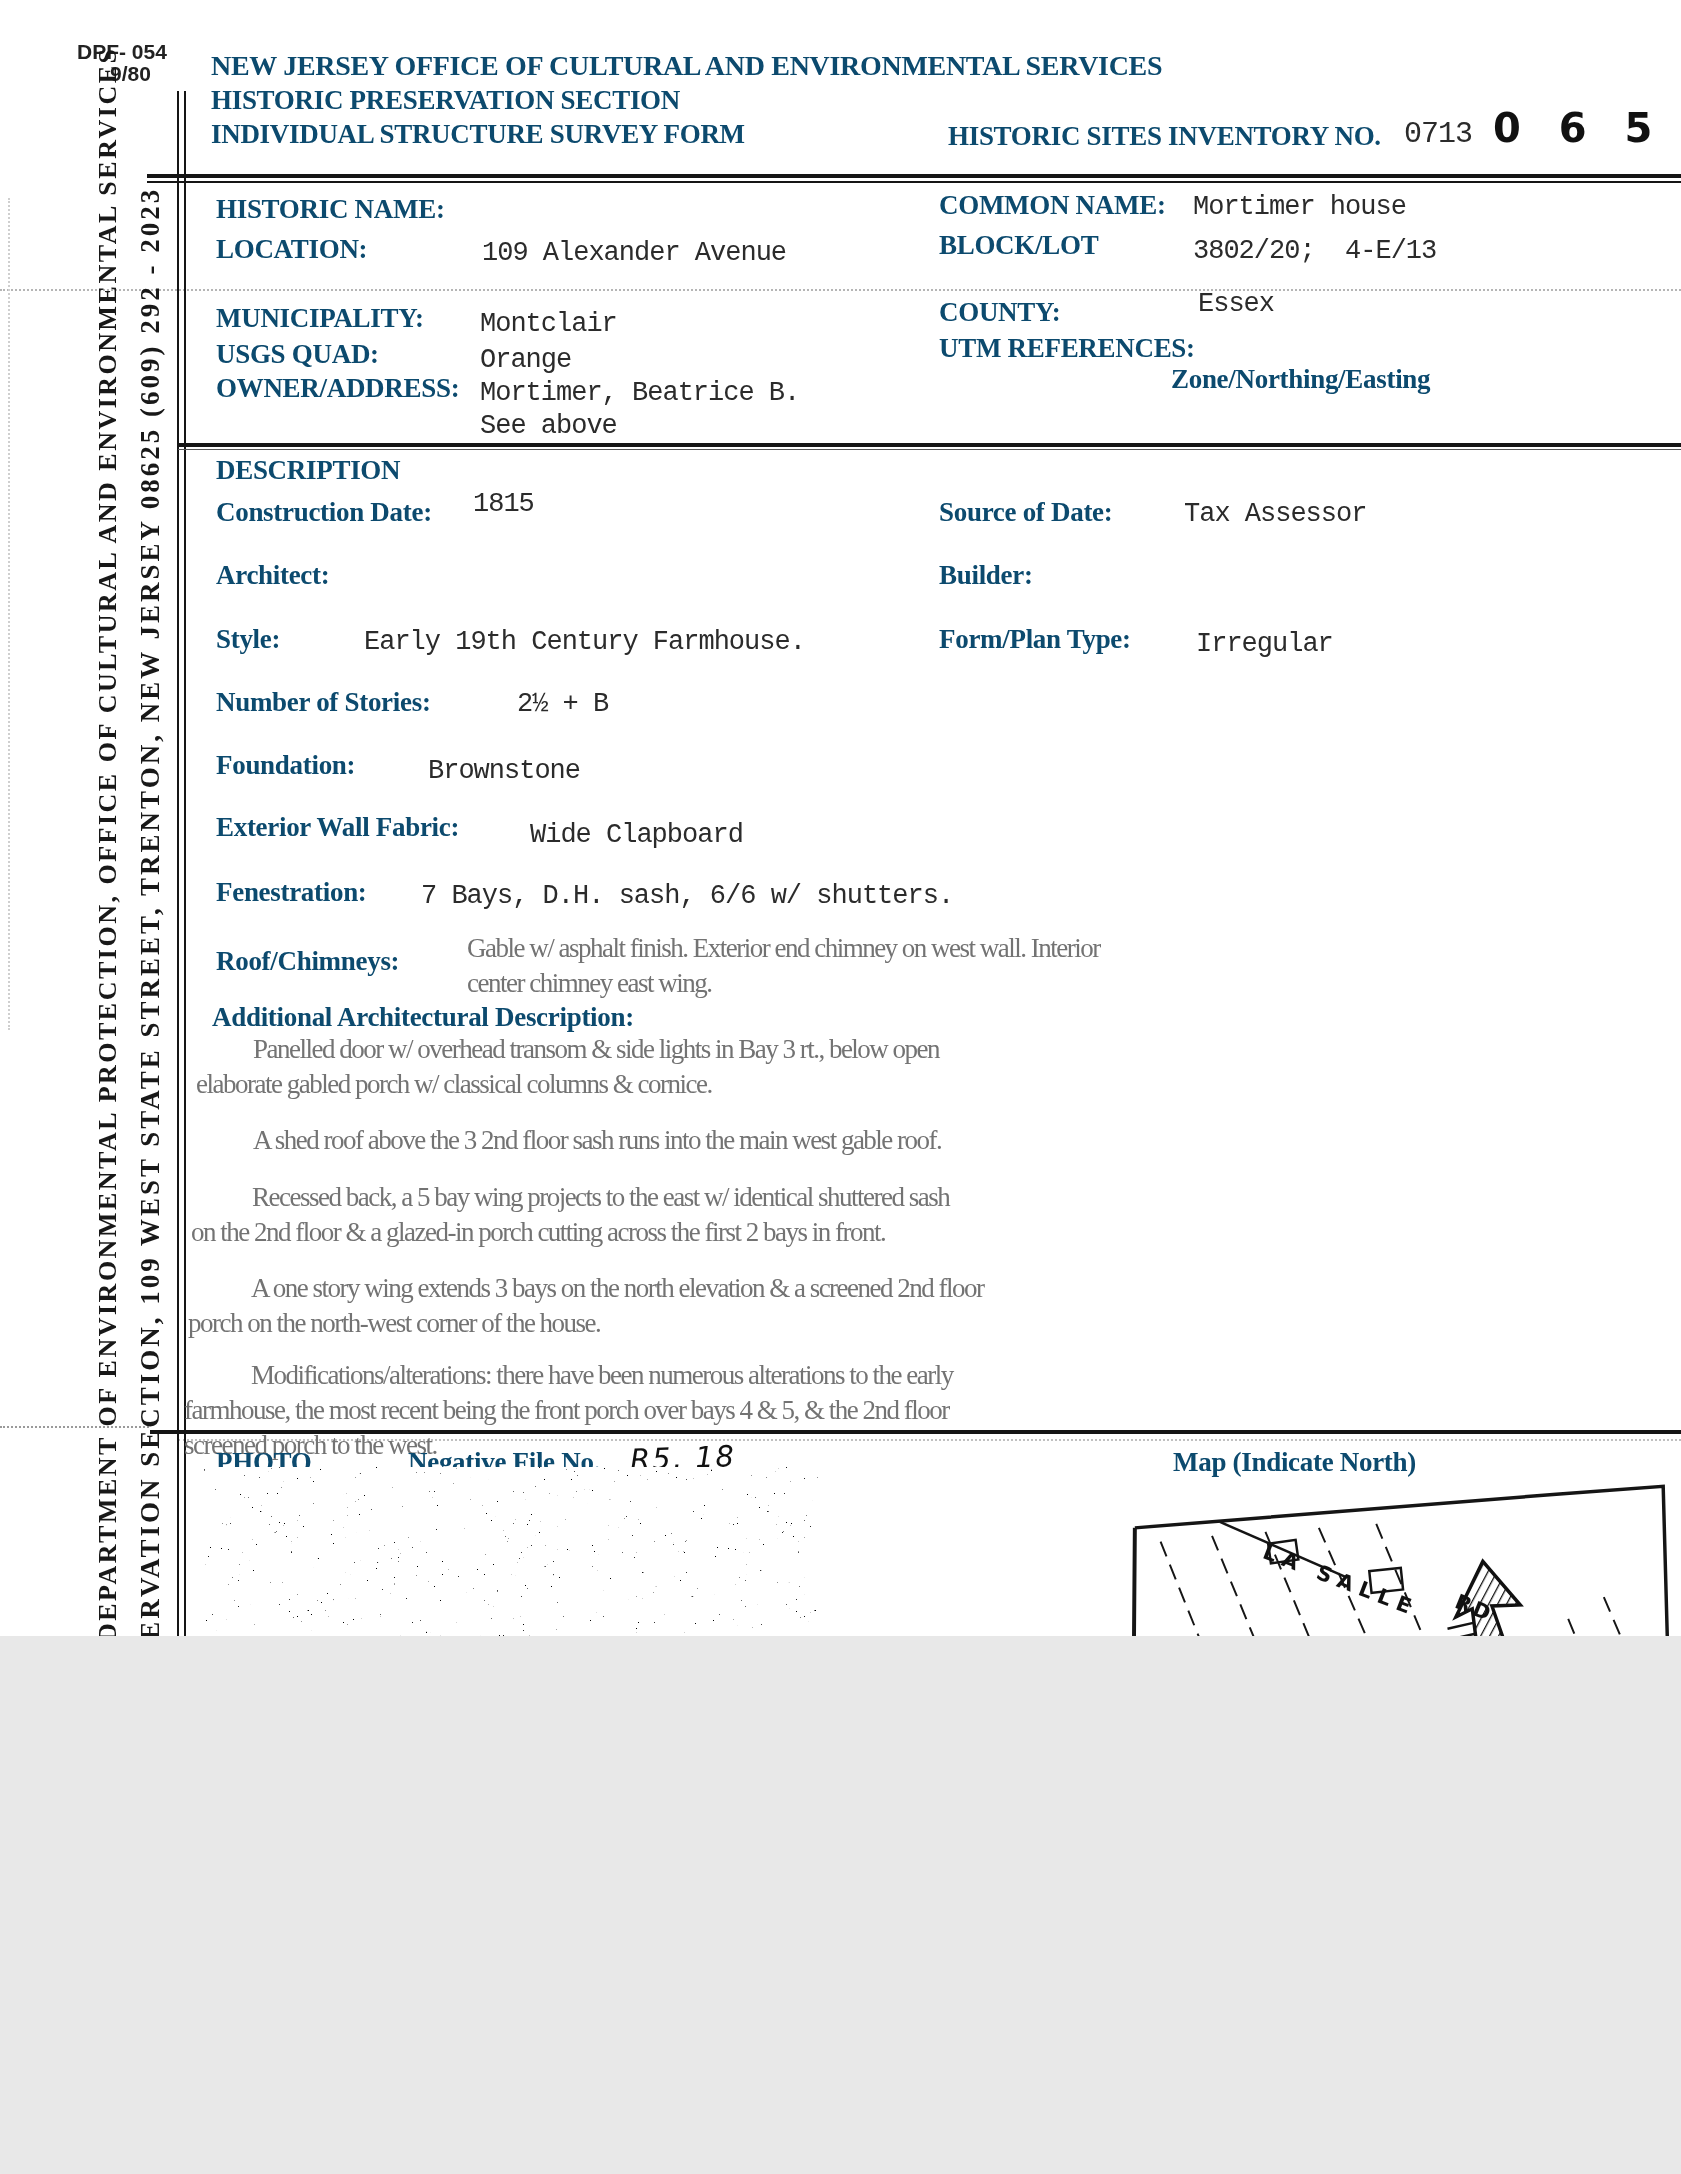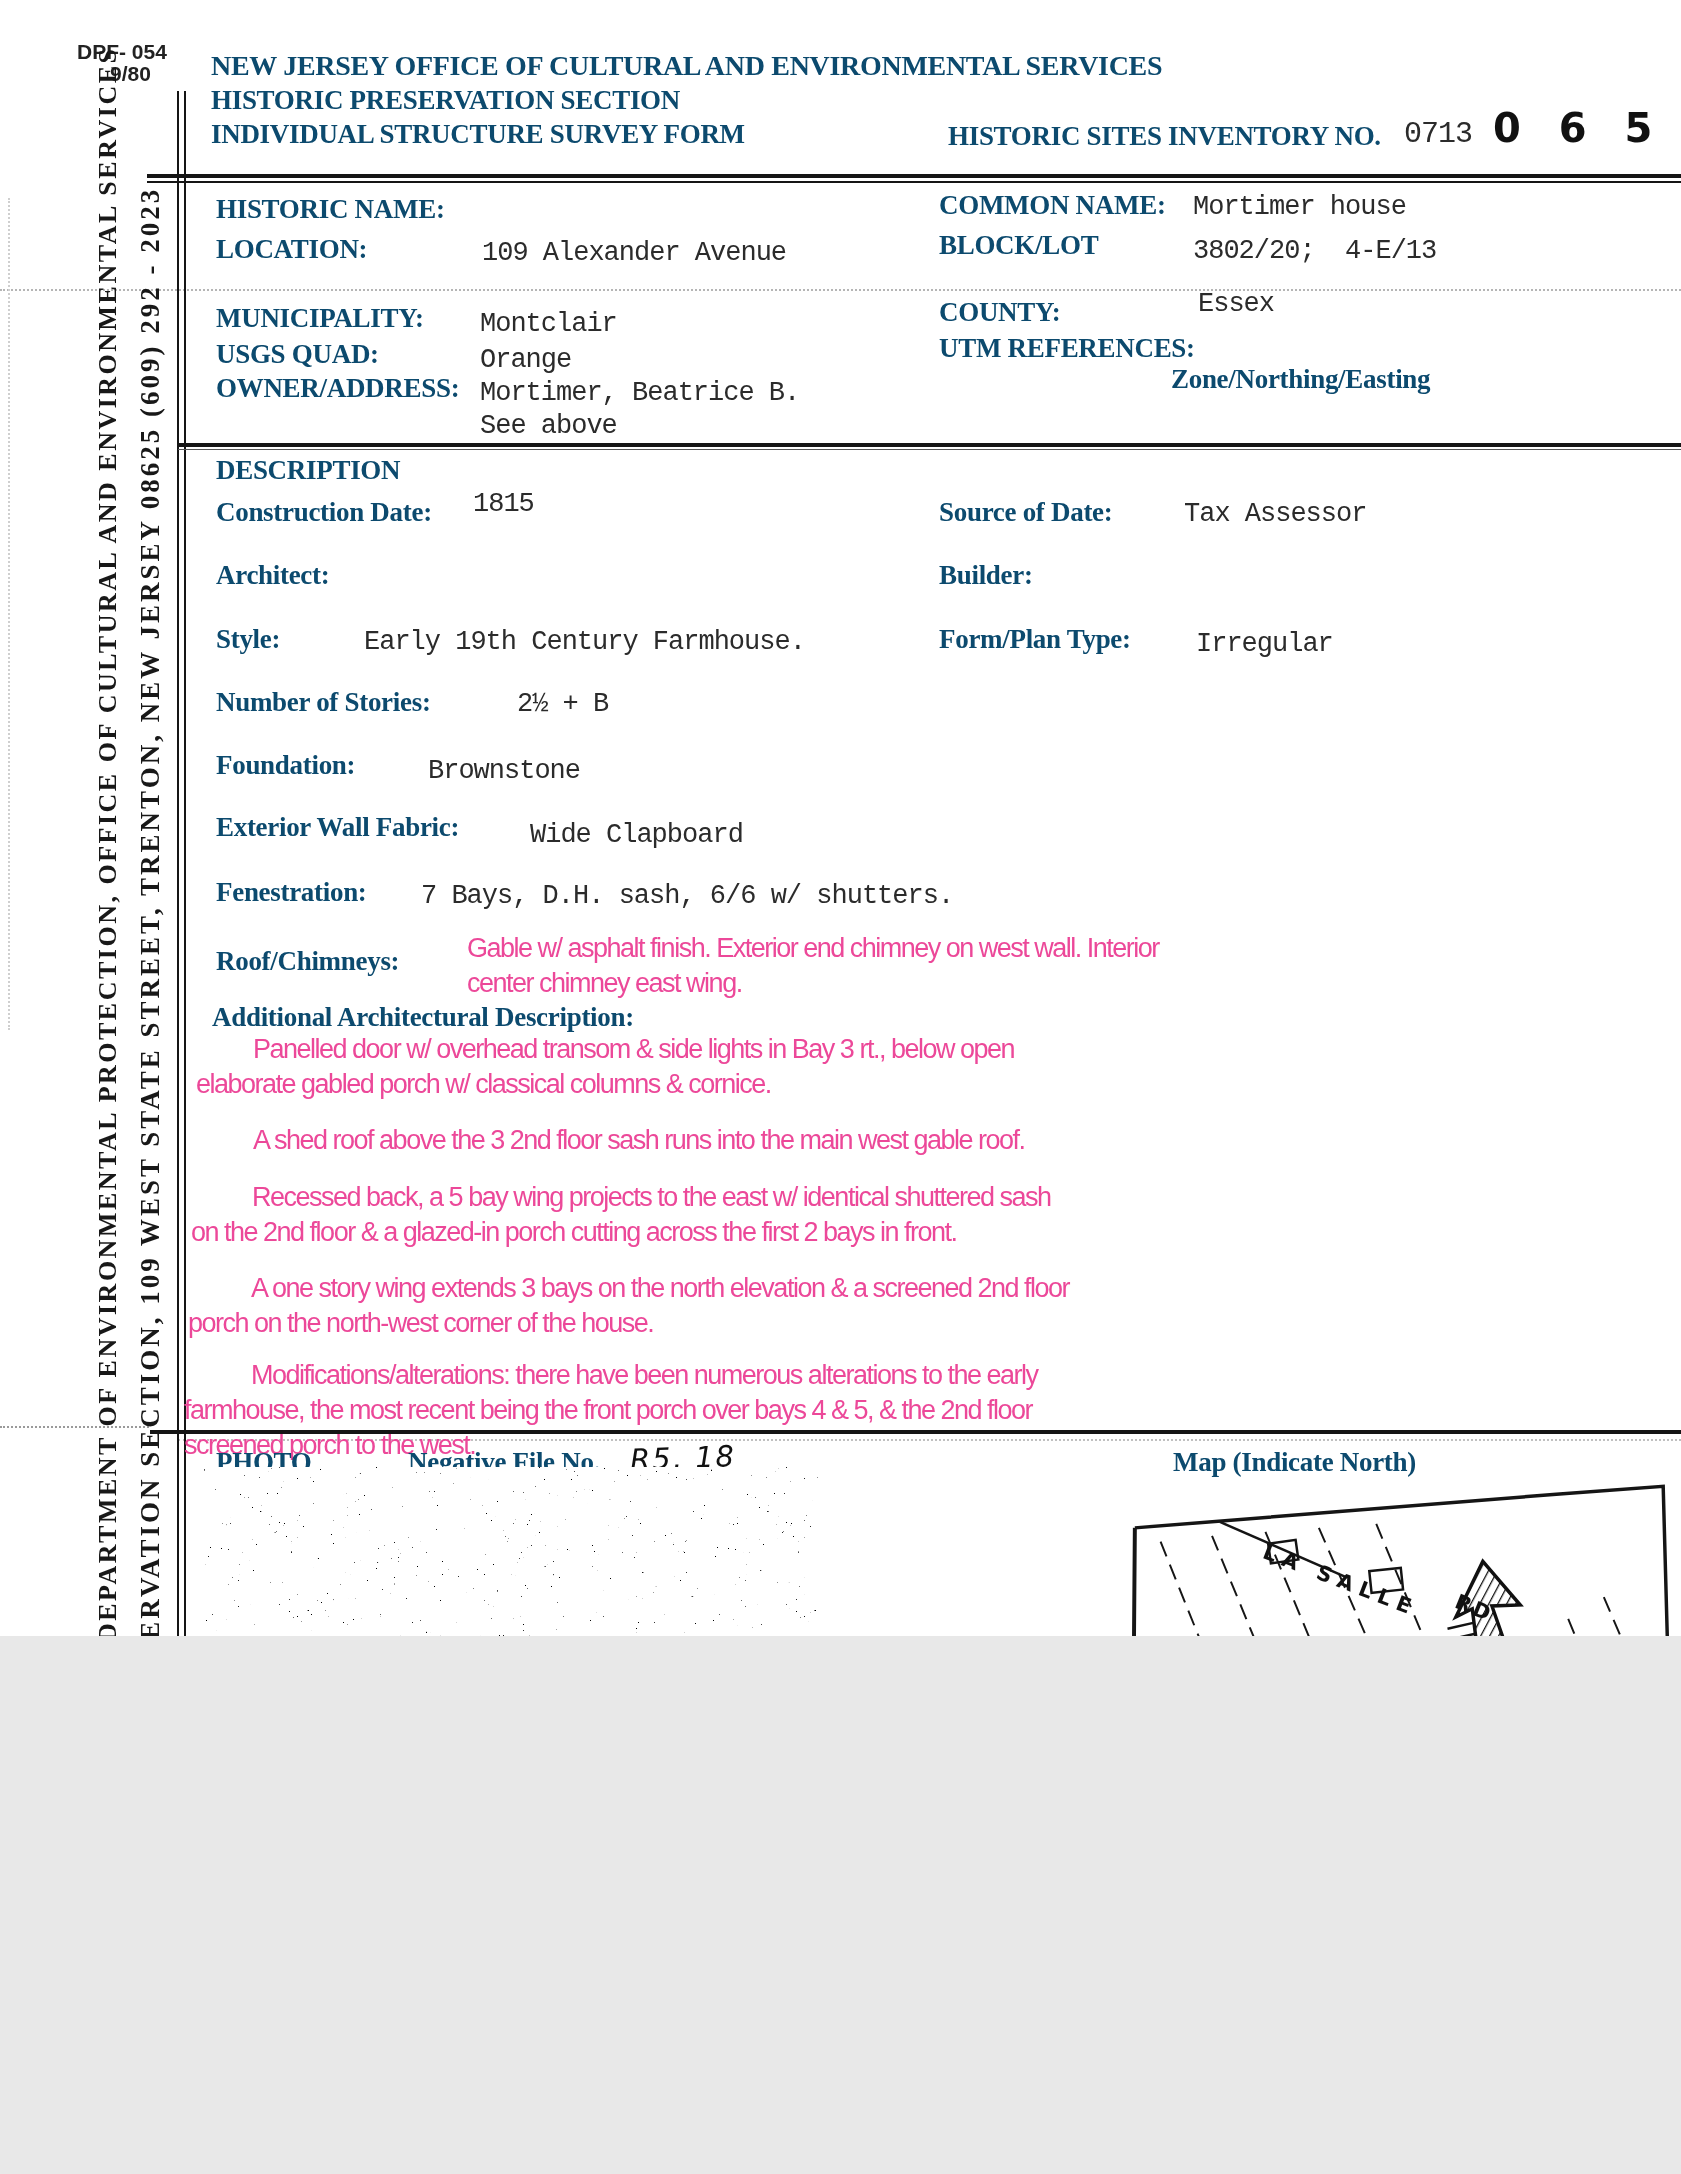--- a/index.html
+++ b/index.html
@@ -1,21 +1,21 @@
 <!DOCTYPE html>
 <html><head>
 <meta charset="utf-8">
 <style>
   html,body{margin:0;padding:0;background:#e8e8e8;}
   .page{position:relative;width:1681px;height:1636px;background:#ffffff;overflow:hidden;
         font-family:"Liberation Serif",serif;color:#101010;}
   .abs{position:absolute;}
   .lbl{font-family:"Liberation Serif",serif;font-weight:700;font-size:27px;letter-spacing:-0.3px;color:#0c4a6e;white-space:nowrap;}
   .val{font-family:"Liberation Mono","DejaVu Sans Mono",monospace;font-size:27px;color:#2b2b2b;white-space:pre;letter-spacing:-1px;}
-  .para{font-family:Liberation Sans, sans-serif;font-size:27px;color:#ec4899;
+  .para{font-family:Liberation Serif, serif;font-size:27px;color:#737373;
         white-space:pre-line;line-height:35px;letter-spacing:-1.5px;}
   .small{font-family:"Liberation Sans",sans-serif;font-weight:700;font-size:21px;color:#222;line-height:23px;}
   .rule{position:absolute;background:#151515;}
   .dotted{position:absolute;border-top:2px dotted #9a9a9a;height:0;}
   .vtext{position:absolute;transform-origin:0 0;transform:rotate(-90deg);white-space:nowrap;
          font-family:"Liberation Serif",serif;font-weight:700;color:#181818;}
   .hand{font-family:"DejaVu Sans","Liberation Sans",sans-serif;color:#111;}
   svg text{fill:#111;}
 </style>
 </head>

